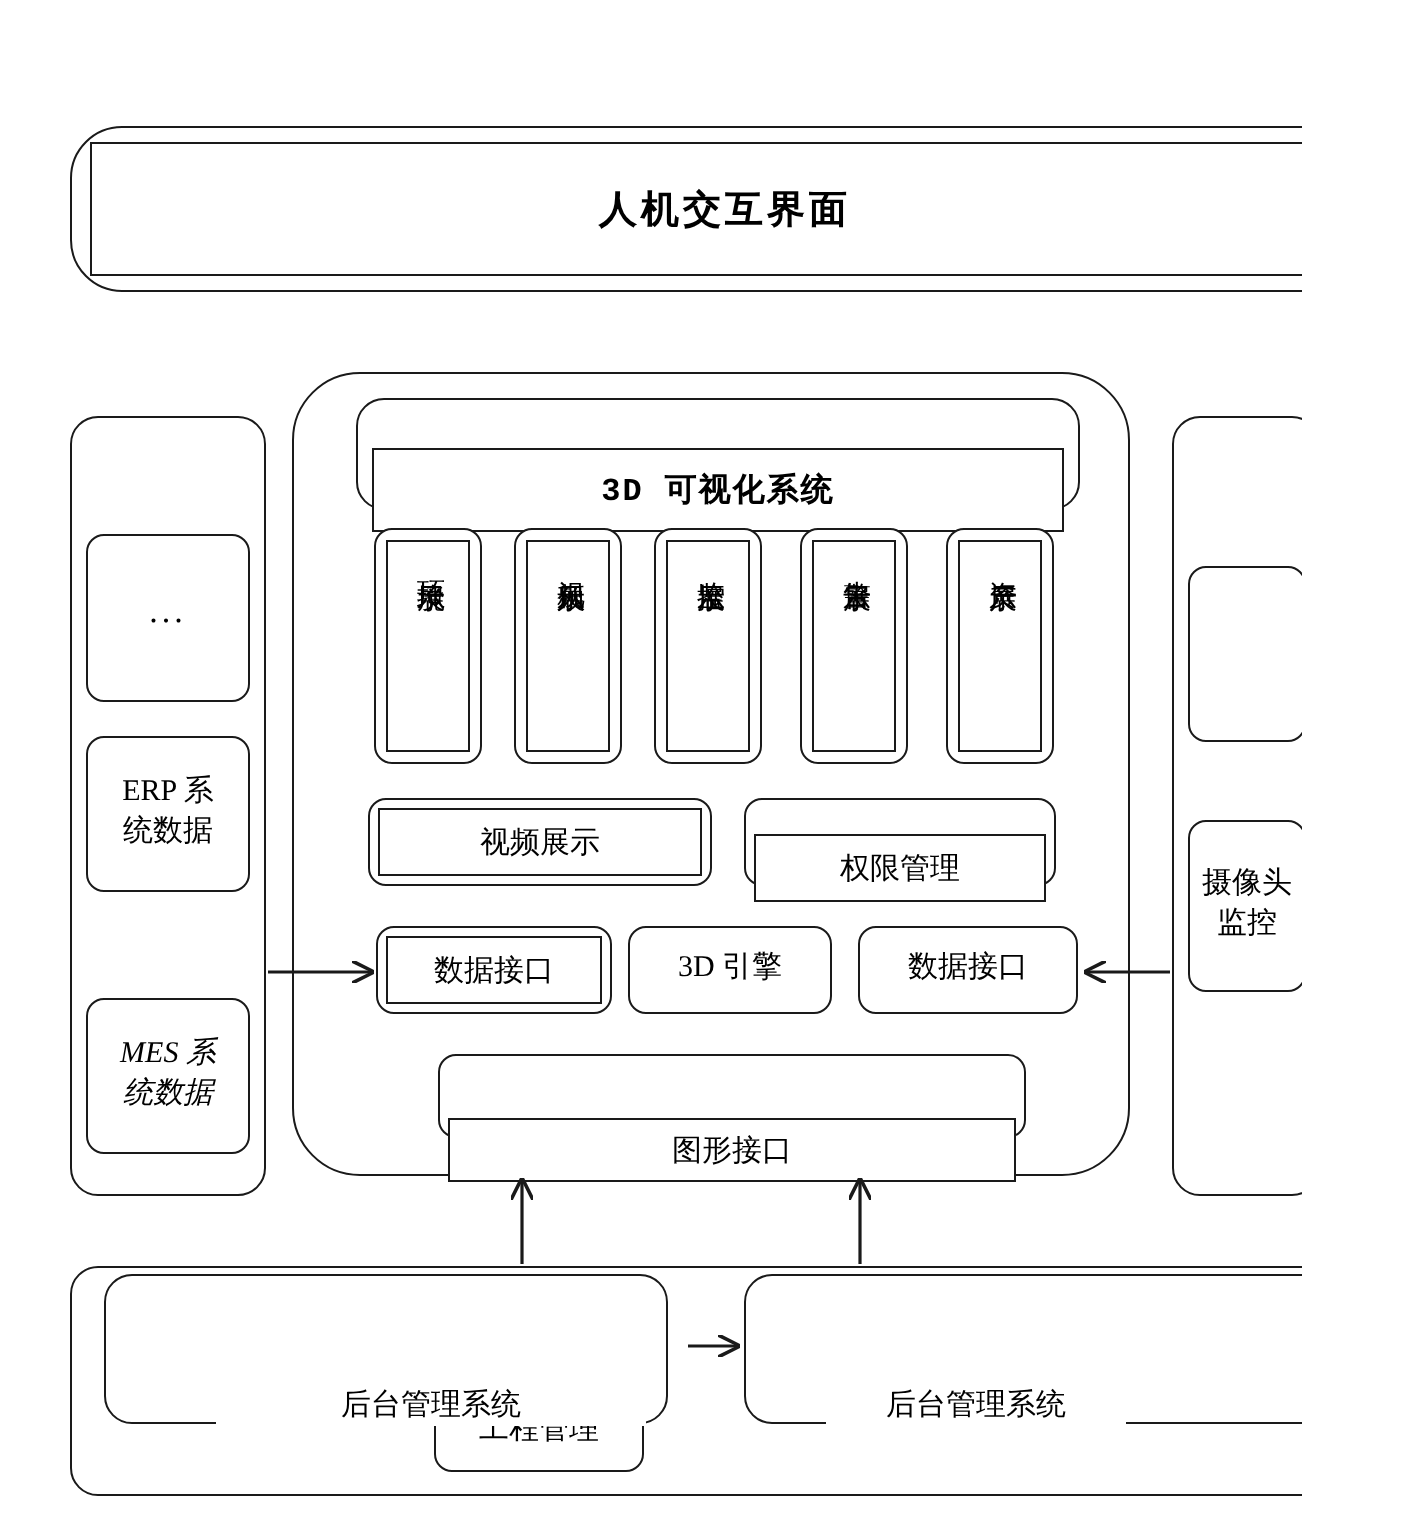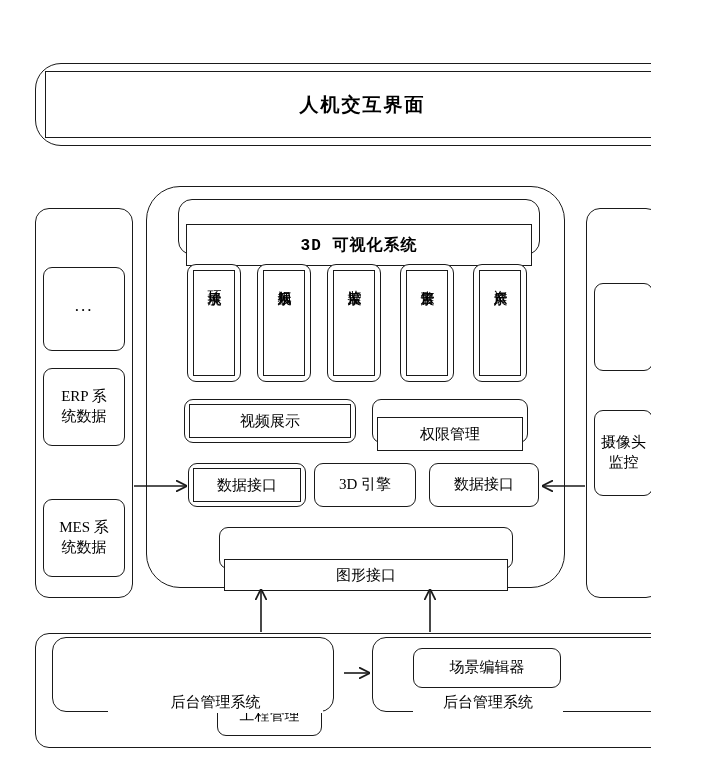--- a/index.html
+++ b/index.html
@@ -79,21 +79,21 @@
 
   <div class="box rounded-md" style="left:35px; top:208px; width:98px; height:390px;"></div>
 
   <div class="box rounded-sm" style="left:43px; top:267px; width:82px; height:84px;">
     <span class="dots">...</span>
   </div>
 
   <div class="box rounded-sm t-norm" style="left:43px; top:368px; width:82px; height:78px; white-space:pre-line;">ERP 系
 统数据</div>
 
-  <div class="box rounded-sm t-norm" style="left:43px; top:499px; width:82px; height:78px; white-space:pre-line;">MES 系
+  <div class="box rounded-sm t-norm" style="left:43px; top:499px; width:82px; height:78px; white-space:pre-line;font-style:italic;">MES 系
 统数据</div>
 
   <div class="box rounded-md" style="left:586px; top:208px; width:74px; height:390px;"></div>
 
   <div class="box rounded-sm" style="left:594px; top:283px; width:59px; height:88px;">
     <span></span>
   </div>
 
   <div class="box rounded-sm t-norm" style="left:594px; top:410px; width:59px; height:86px; white-space:pre-line;text-align:center;">摄像头
 监控</div>
@@ -144,21 +144,20 @@
   <div class="box rounded-sm" style="left:219px; top:527px; width:294px; height:42px;"></div>
   <div class="inset sharp t-norm" style="left:224px; top:519px; width:284px; height:32px;margin-top:40px;">图形接口</div>
 
   <div class="box rounded-md" style="left:35px; top:633px; width:655px; height:115px;"></div>
 
   <div class="box rounded-md" style="left:52px; top:637px; width:282px; height:75px;"></div>
   <div class="box rounded-sm t-norm" style="left:217px; top:648px; width:105px; height:40px;margin-top:48px;">工程管理</div>
   <div class="inset t-norm" style="left:108px; top:691px; width:215px; height:22px; border:none;">后台管理系统</div>
 
   <div class="box rounded-md" style="left:372px; top:637px; width:305px; height:75px;"></div>
-  <div class="box rounded-sm t-norm" style="left:413px; top:648px; width:148px; height:40px;">场景编辑器</div>
   <div class="inset t-norm" style="left:413px; top:691px; width:150px; height:22px; border:none;">后台管理系统</div>
 
   <svg class="lines" viewBox="0 0 707 769">
     <defs>
       <marker id="ar" viewBox="0 0 10 10" refX="9" refY="5" markerWidth="7" markerHeight="7" orient="auto-start-reverse">
         <path d="M 0 0 L 10 5 L 0 10" fill="none" stroke="#1a1a1a" stroke-width="1.6"></path>
       </marker>
     </defs>
 
     <line x1="134" y1="486" x2="186" y2="486" stroke="#1a1a1a" stroke-width="1.6" marker-end="url(#ar)"></line>

